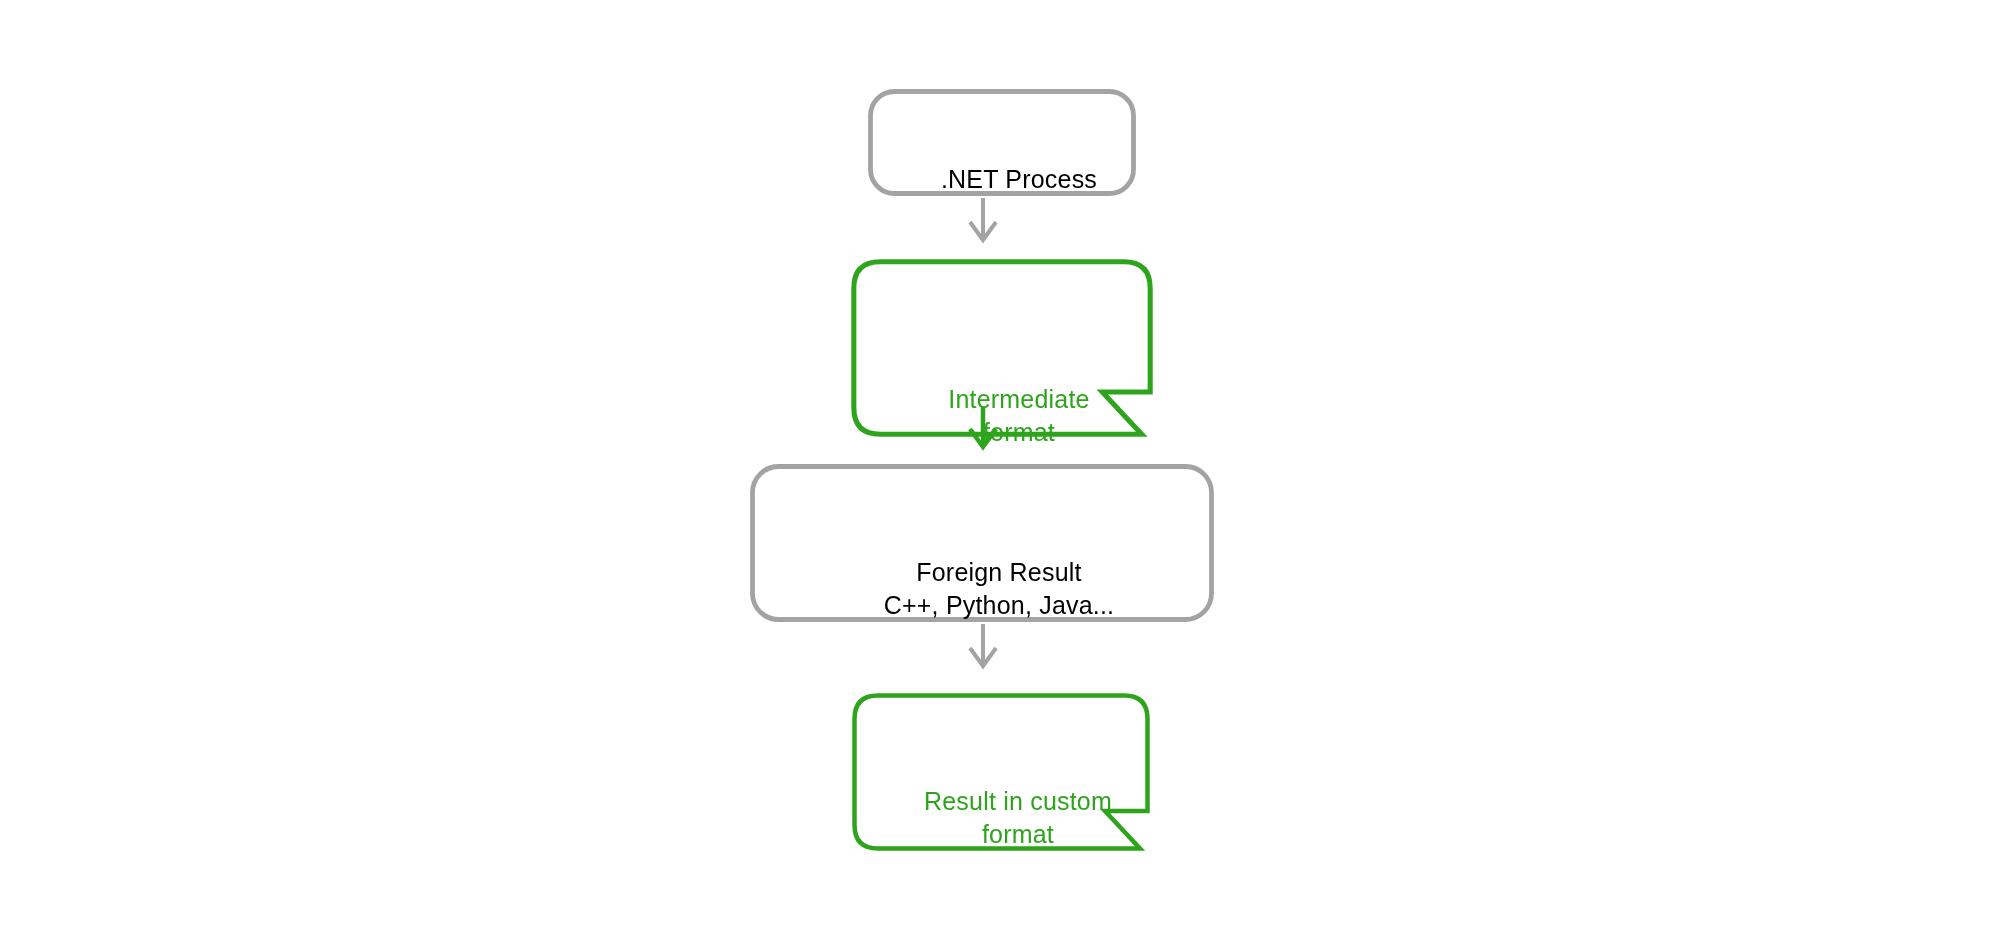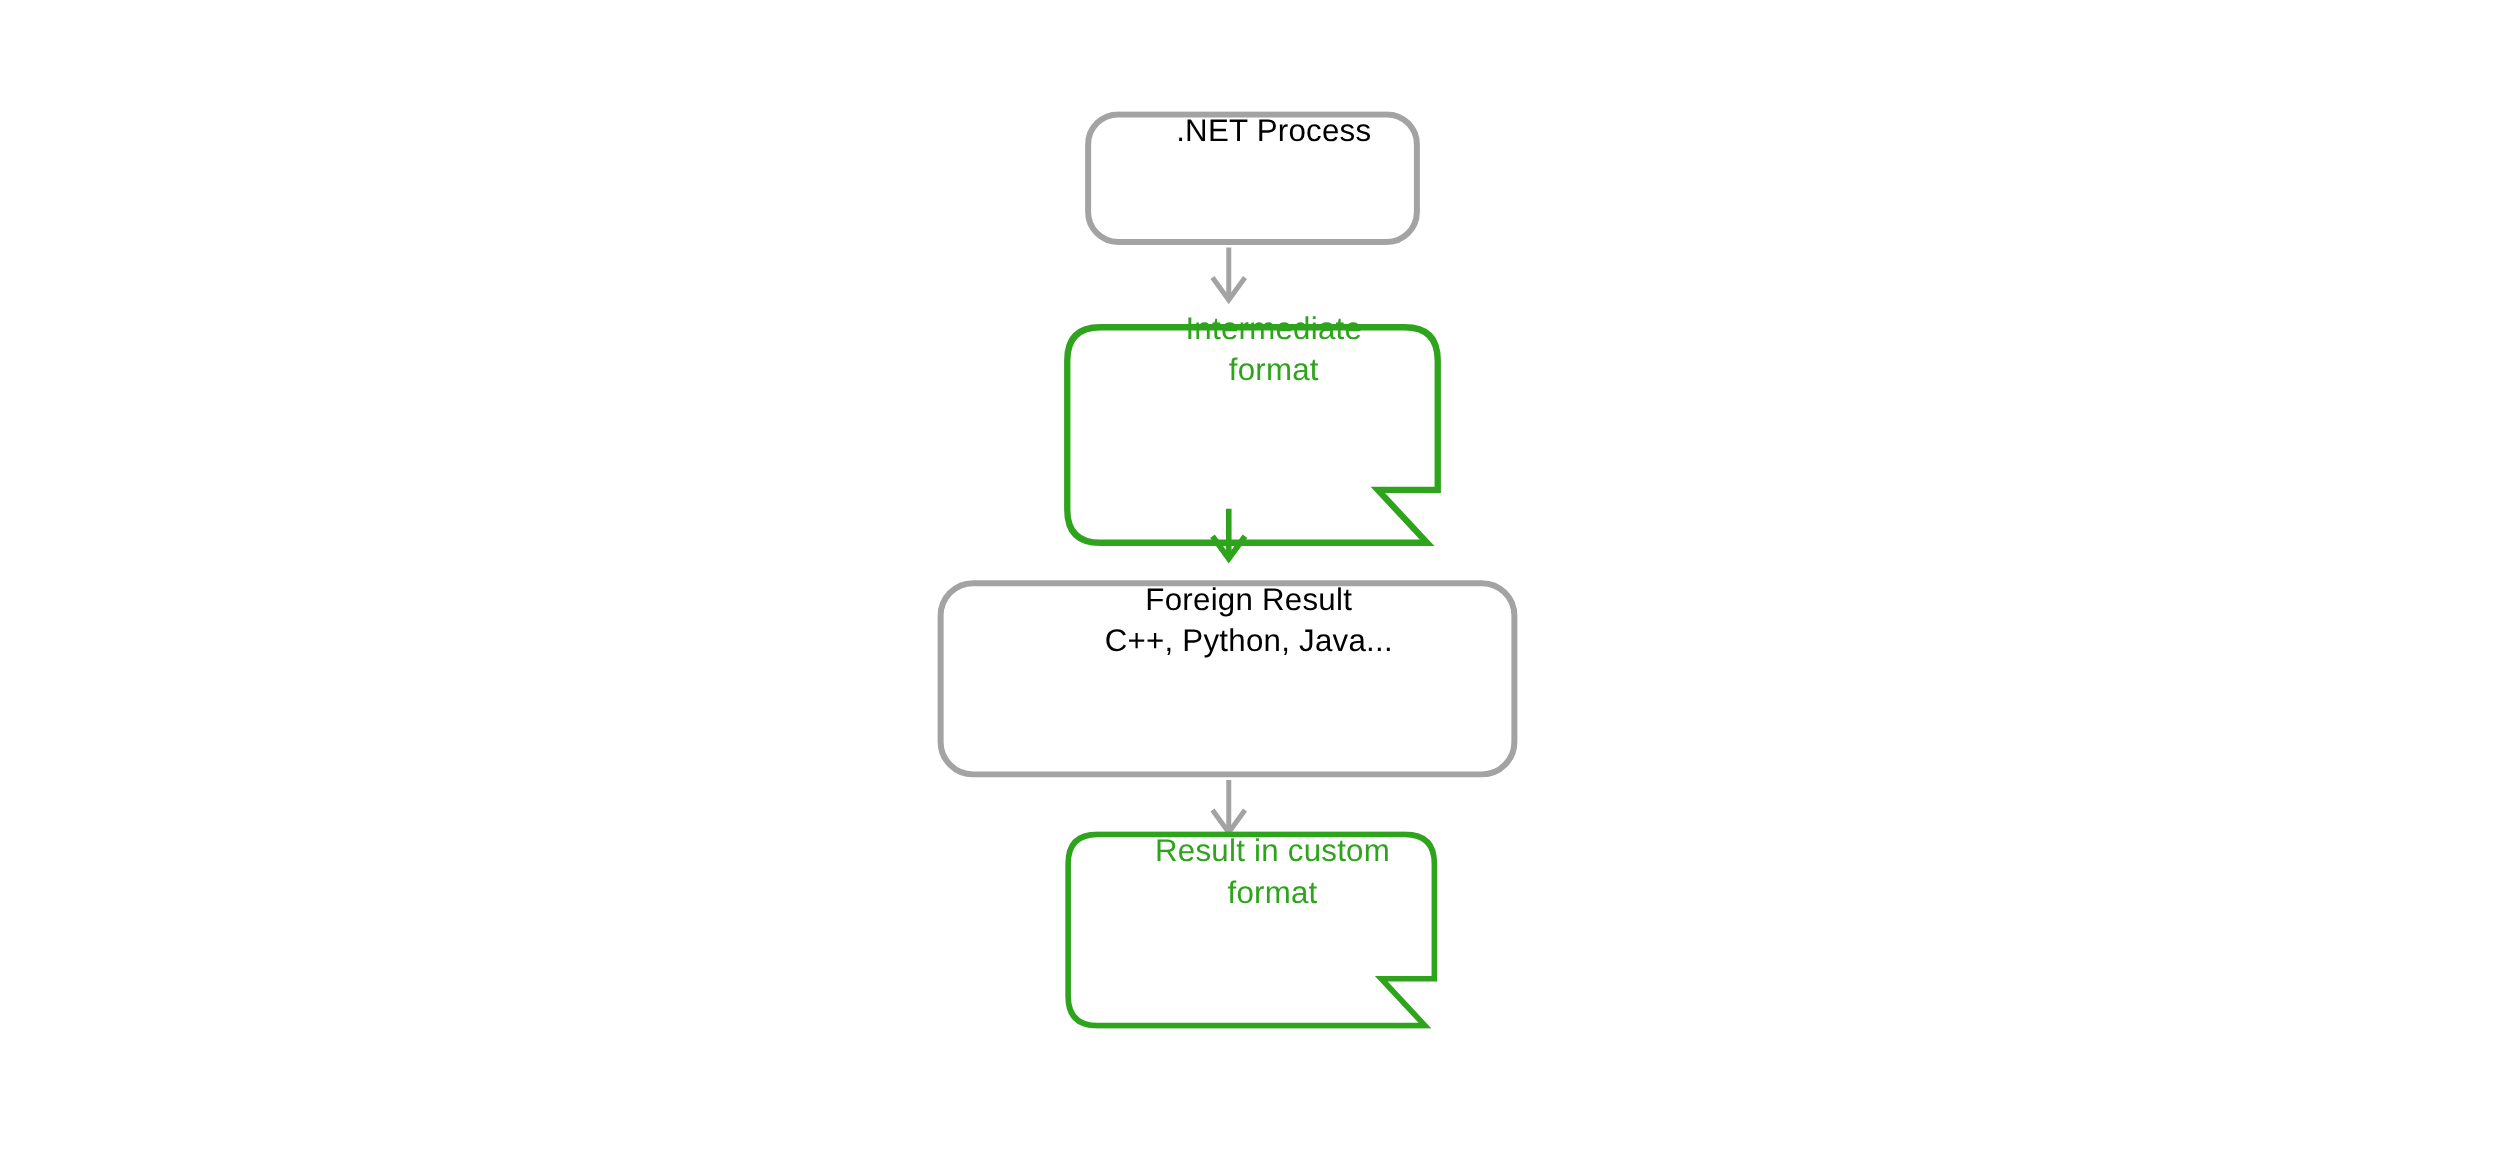--- a/index.html
+++ b/index.html
@@ -11,21 +11,21 @@
     position: relative;
     width: 2000px;
     height: 934px;
     background: #ffffff;
     font-family: "Liberation Sans", sans-serif;
     overflow: hidden;
   }
   .node {
     position: absolute;
     display: flex;
-    align-items: flex-start;
+    align-items: flex-end;
     justify-content: center;
     padding-left: 34px;
   }
   .node .shape {
     position: absolute;
     left: 0; top: 0;
     width: 100%; height: 100%;
   }
   .node .label {
     position: relative;
@@ -97,21 +97,21 @@
     </svg>
     <div class="label process-text">Foreign Result
 C++, Python, Java...</div>
   </div>
 
   <svg class="arrow gray" style="left:963px; top:624px" width="40" height="46" viewBox="0 0 40 46">
     <line x1="20" y1="0" x2="20" y2="41"></line>
     <polyline points="7,24 20,42 33,24"></polyline>
   </svg>
 
-  <div class="node" style="left:835px; top:665px; width:298px; height:158px">
+  <div class="node" style="left:835px; top:693px; width:298px; height:158px">
     <svg class="shape" viewBox="0 0 298 158" width="298" height="158">
       <path class="shape-outline-green" d="M 26,2.5
                L 272,2.5
                Q 295.5,2.5 295.5,26
                L 295.5,118
                L 253,118
                L 288,155.5
                L 26,155.5
                Q 2.5,155.5 2.5,132
                L 2.5,26

